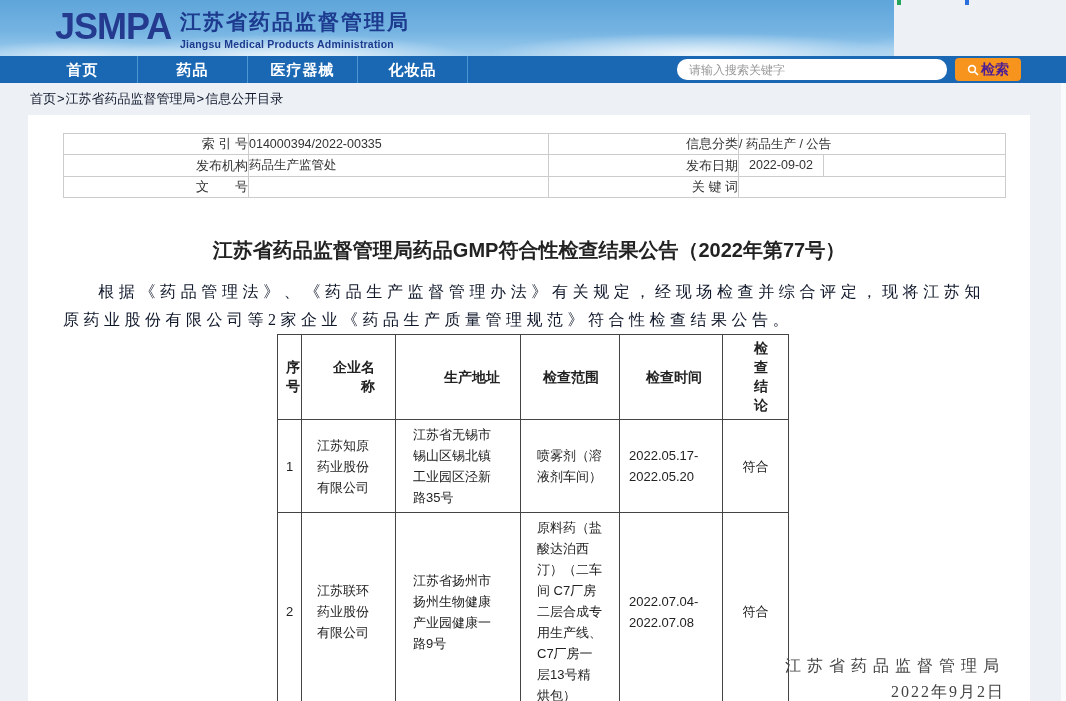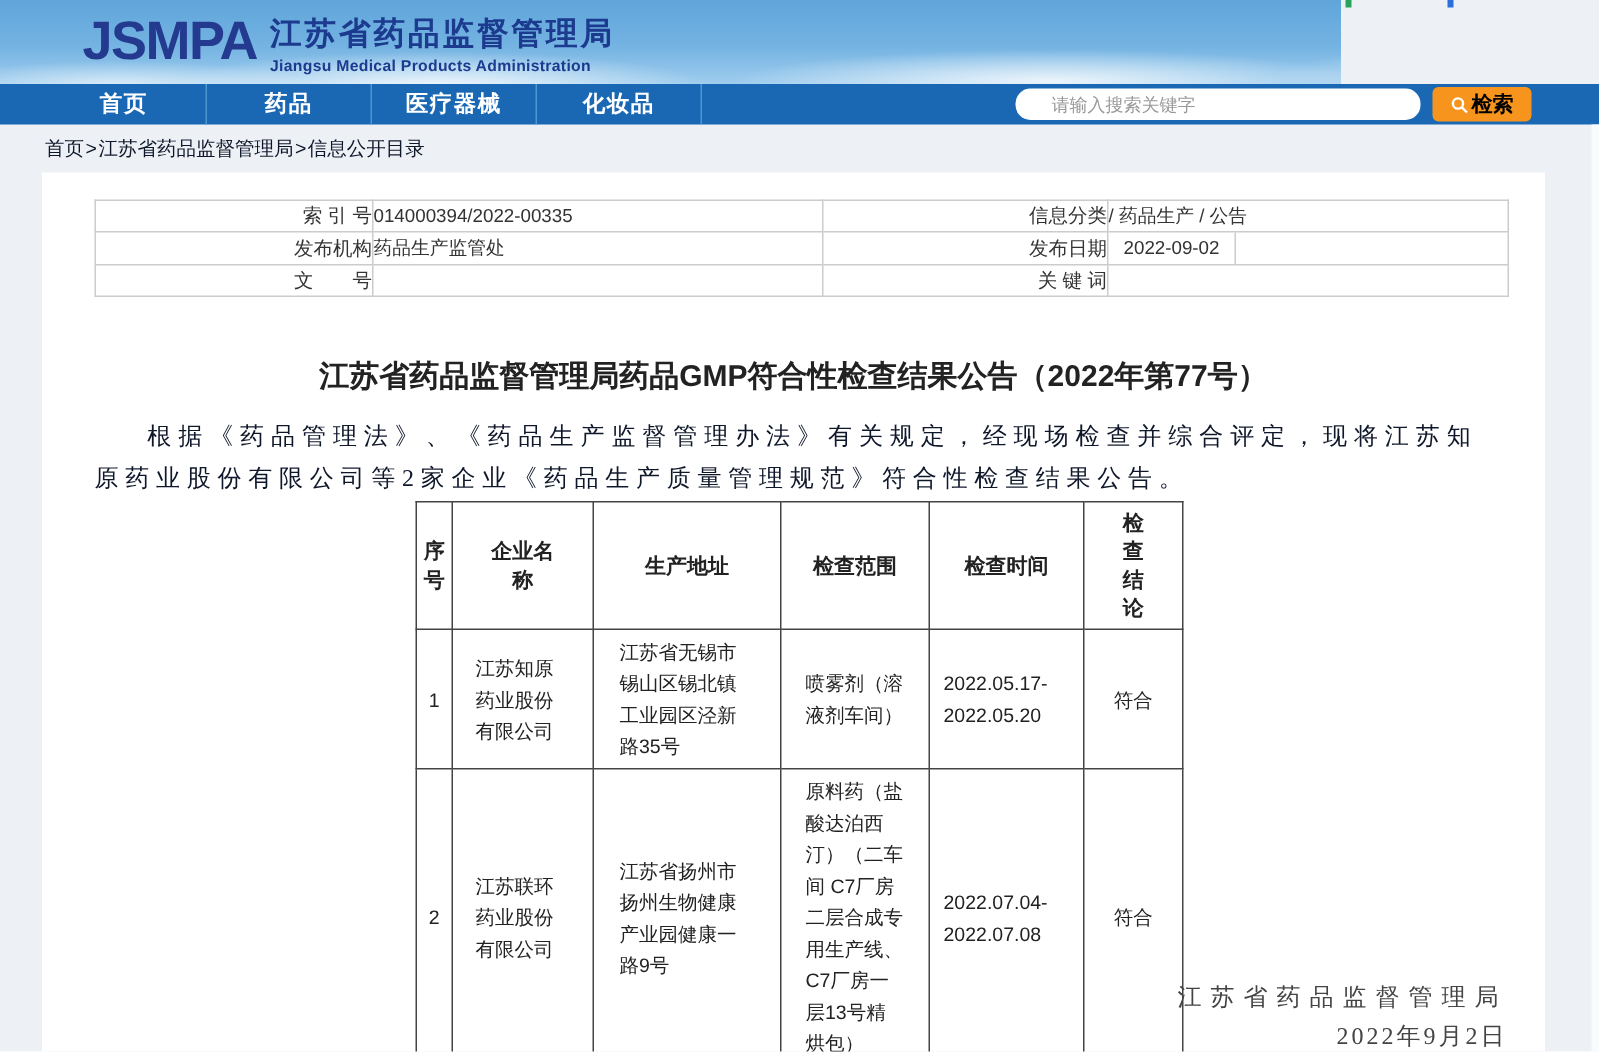--- a/index.html
+++ b/index.html
@@ -37,28 +37,28 @@
     position:absolute; left:0; top:56px; width:1066px; height:27px;
     background:#1a68b3; display:flex; align-items:stretch; padding-left:28px;
   }
   .nav-item{
     width:110px; text-align:center; line-height:27px;
     color:#fff; font-size:15px; font-weight:700; letter-spacing:1px;
     border-right:1px solid #4e96cf; cursor:pointer;
   }
   .search-input{
     position:absolute; left:677px; top:3px; width:270px; height:21px;
-    border:none; border-radius:10px; padding:0 24px; font-size:12px;
+    border:none; border-radius:10px; padding:0 12px; font-size:12px;
     outline:none; color:#333; background:#fff;
   }
   .search-input::placeholder{ color:#999; }
   .search-btn{
     position:absolute; left:955px; top:2px; width:66px; height:23px;
     background:#f7941d; border:none; border-radius:4px; cursor:pointer;
-    color:#000000; font-size:14px; font-weight:700;
+    color:#4c1d95; font-size:14px; font-weight:700;
     display:flex; align-items:center; justify-content:center; gap:2px;
   }
   
   .crumbbar{ position:absolute; left:0; top:83px; width:1066px; height:32px; }
   .crumb{ position:absolute; left:30px; top:0; line-height:32px; font-size:13px; color:#0f172a; }
   .crumb .sep{ margin:0 1px; }
   .crumb-link{ cursor:pointer; }
   
   .panel{ position:absolute; left:28px; top:115px; width:1002px; height:586px; background:#fff; }
   
@@ -75,21 +75,21 @@
   }
   .article-body{
     position:absolute; left:35px; top:163px; width:922px;
     font-family:Liberation Serif, serif;
     font-size:16px; line-height:28px; letter-spacing:4.5px;
     text-indent:2.2em; text-align:justify; color:#0f172a;
   }
   
   .results{ position:absolute; left:249px; top:219px; width:511px; border-collapse:collapse; table-layout:fixed; }
   .results th,.results td{ border:1px solid #444; vertical-align:middle; color:#222; }
-  .results th{ font-size:14px; font-weight:700; text-align:center; padding:4px 20px; height:29px; line-height:19px; }
+  .results th{ font-size:14px; font-weight:700; text-align:right; padding:4px 20px; height:29px; line-height:19px; }
   .results th.c-no{ padding:1px 1px; }
   .results td{ font-size:13px; line-height:21px; padding:4px 7px; }
   .results tr.r1 td{ height:83px; }
   .results tr.r2 td{ height:165px; }
   .results td.c-no, .results td.c-concl{ text-align:center; }
   .results td.c-name{ padding:4px 15px; }
   .results td.c-addr{ padding:4px 17px; }
   .results td.c-scope{ padding:4px 16px; }
   .results td.c-time{ padding:4px 9px; }
   

